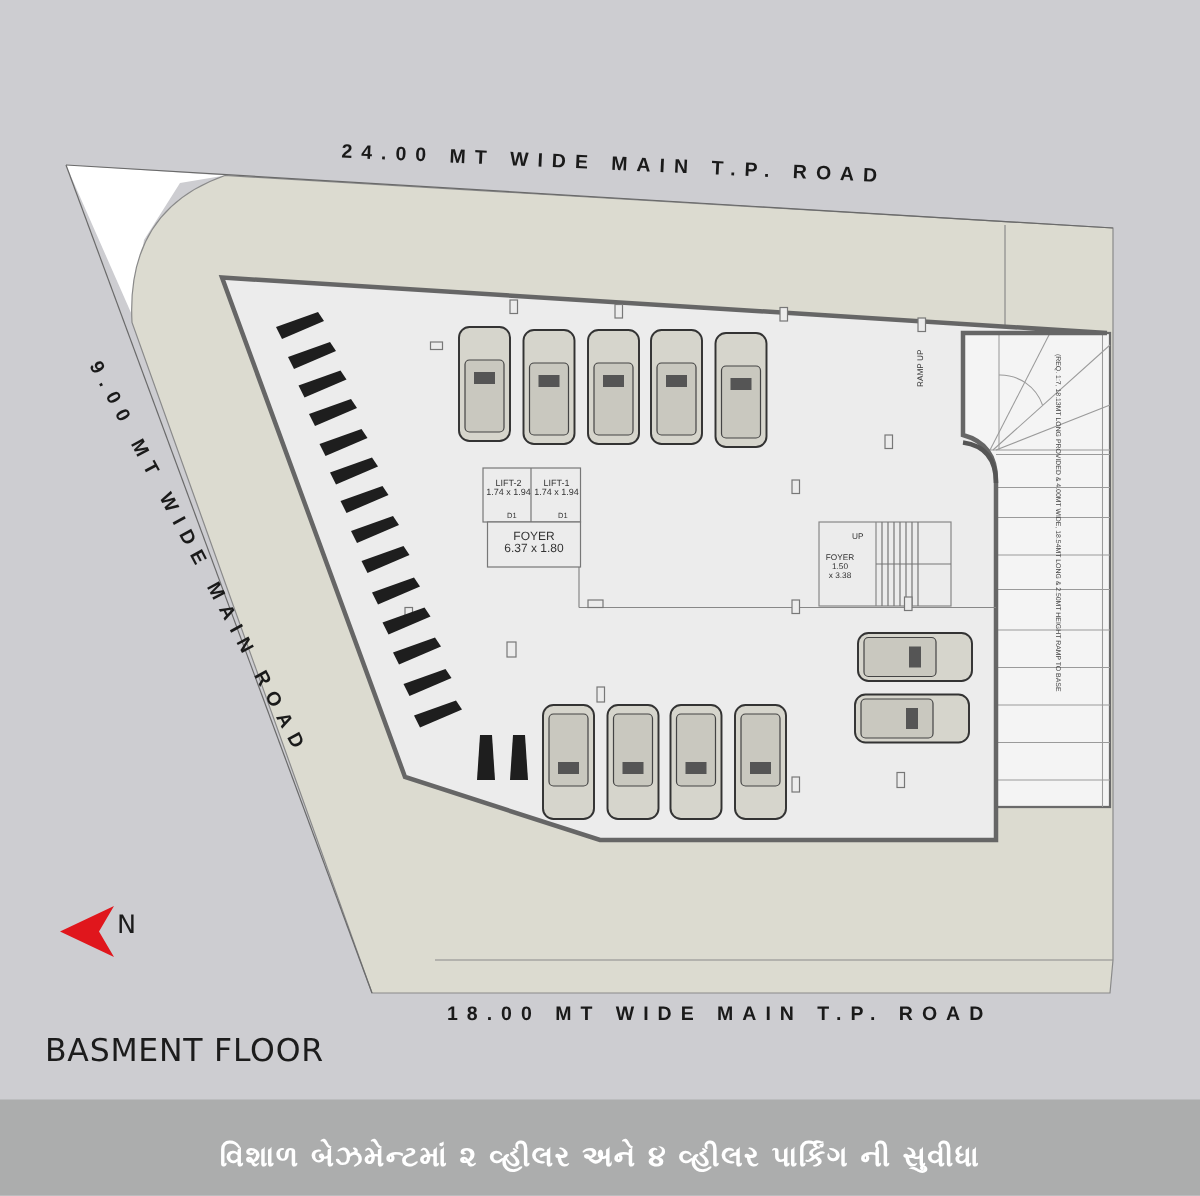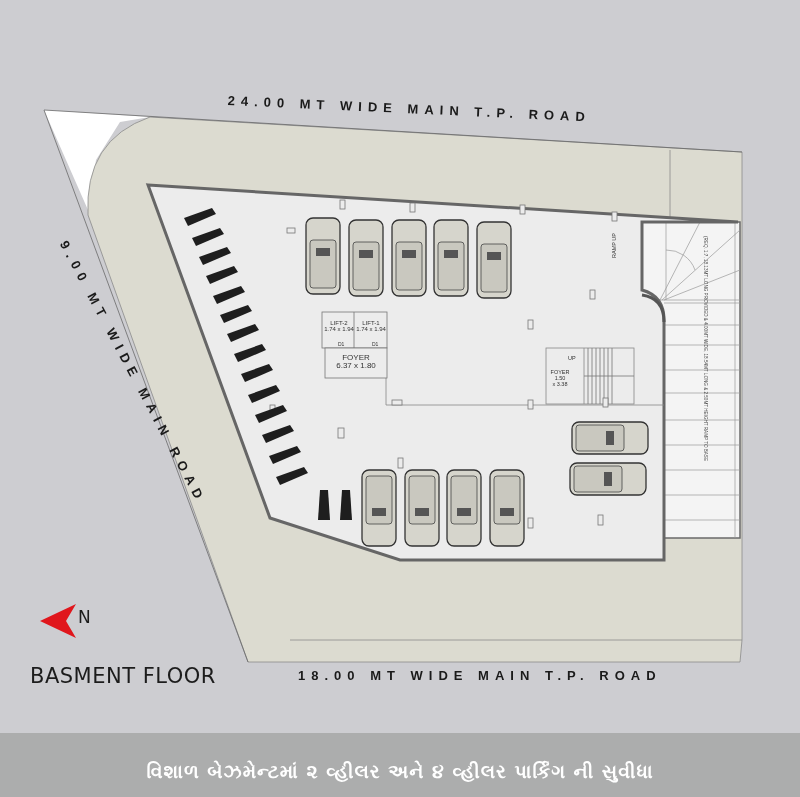--- a/index.html
+++ b/index.html
@@ -13,21 +13,21 @@
     position: absolute; font-family: "Liberation Sans", sans-serif;
     font-weight: bold; color: #1a1a1a; white-space: nowrap;
     letter-spacing: 6px; font-size: 13px;
   }
   .road-top { left: 228px; top: 93px; transform: rotate(2.6deg); transform-origin: left top; }
   .road-bottom { left: 298px; top: 668px; }
   .road-left {
     left: 70px; top: 238px; transform: rotate(62deg); transform-origin: left top;
   }
   .floor-title {
-    position: absolute; left: 30px; top: 664px;
+    position: absolute; left: 30px; top: 688px;
     font-family: "DejaVu Sans", sans-serif; font-size: 21px; color: #1c1c1c;
     letter-spacing: 0.5px;
   }
   .north {
     position: absolute; left: 40px; top: 604px; width: 50px; height: 34px;
   }
   .north-letter {
     position: absolute; left: 78px; top: 607px;
     font-family: "DejaVu Sans", sans-serif; font-size: 17px; color: #1c1c1c;
   }

